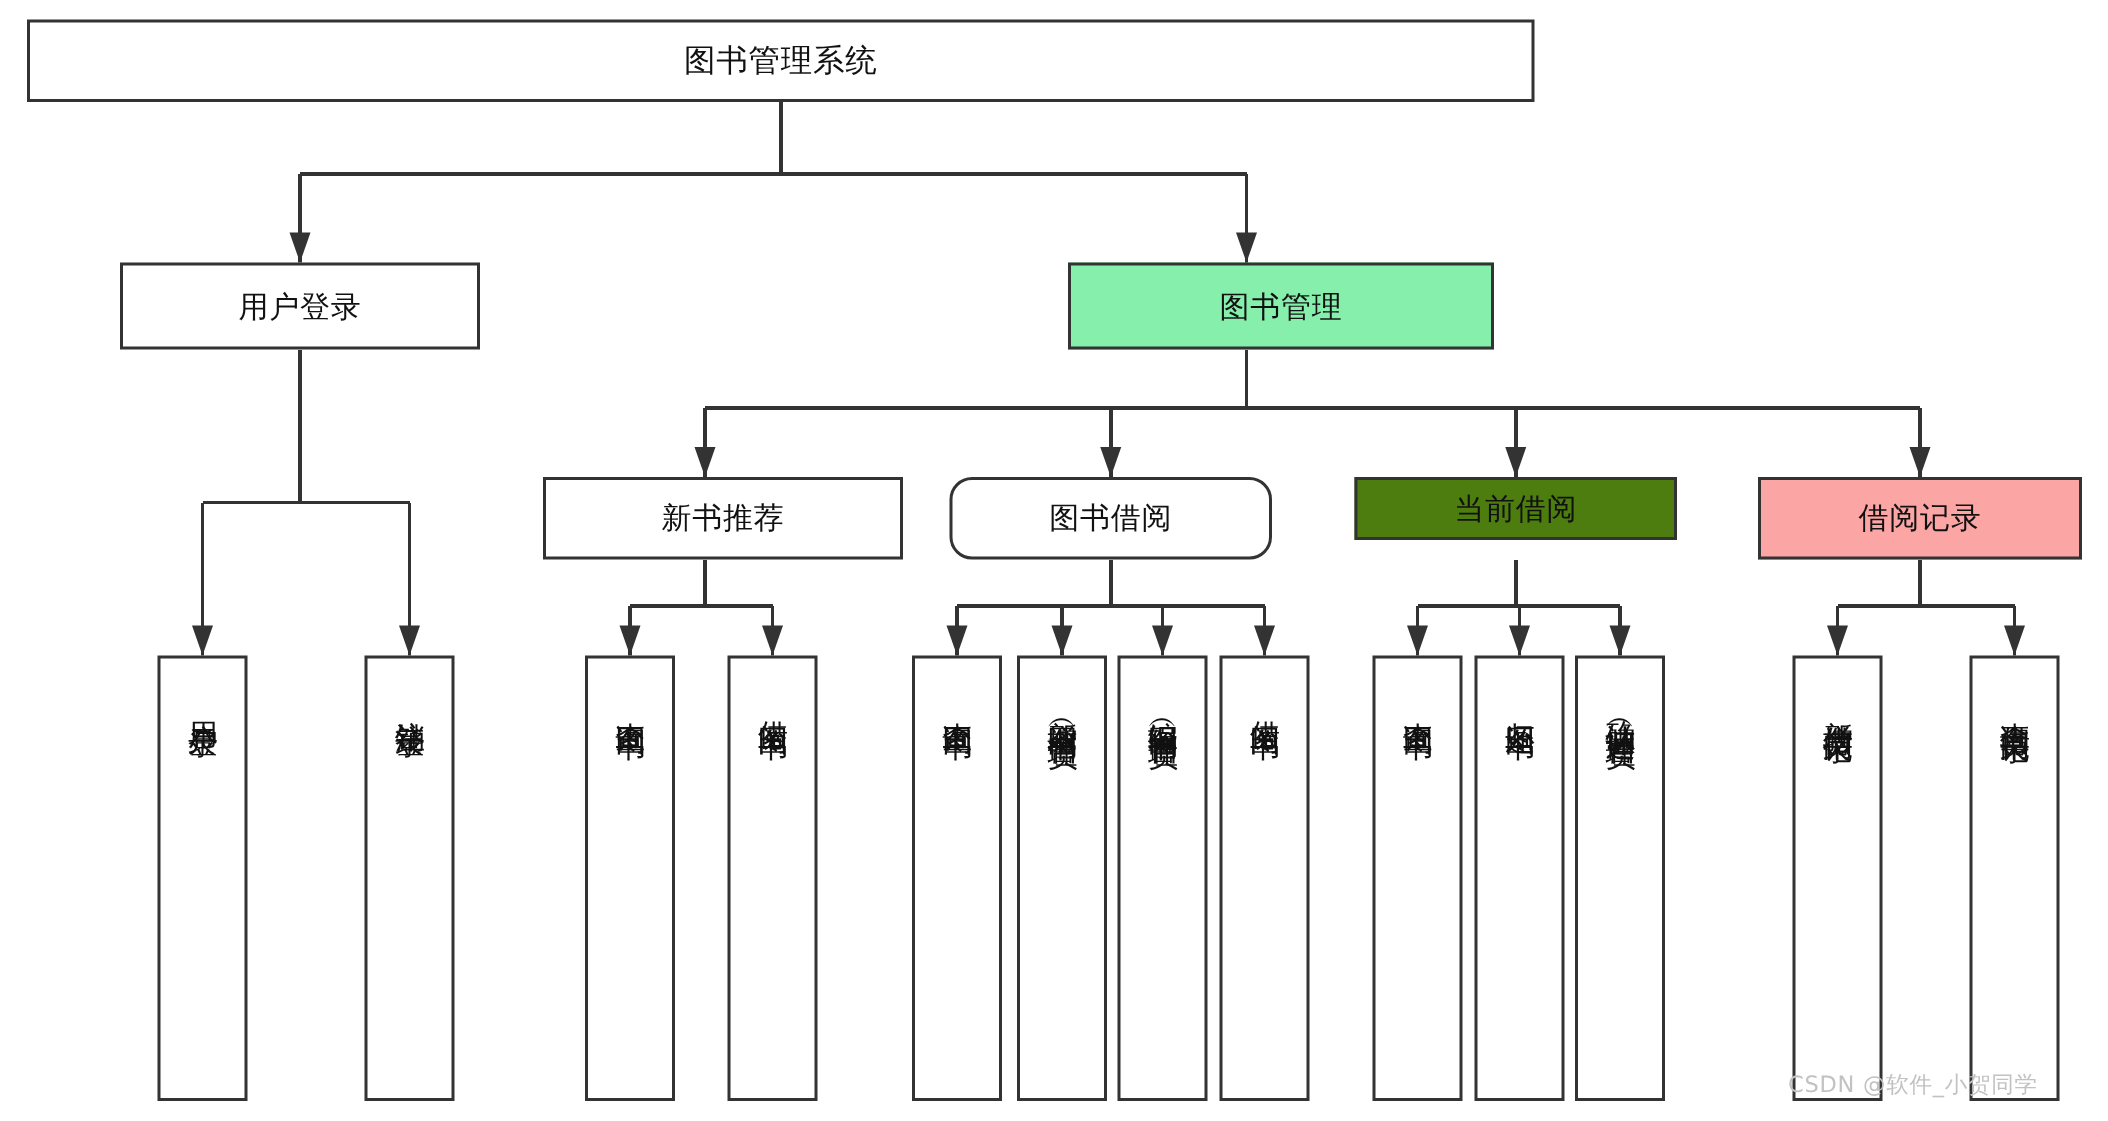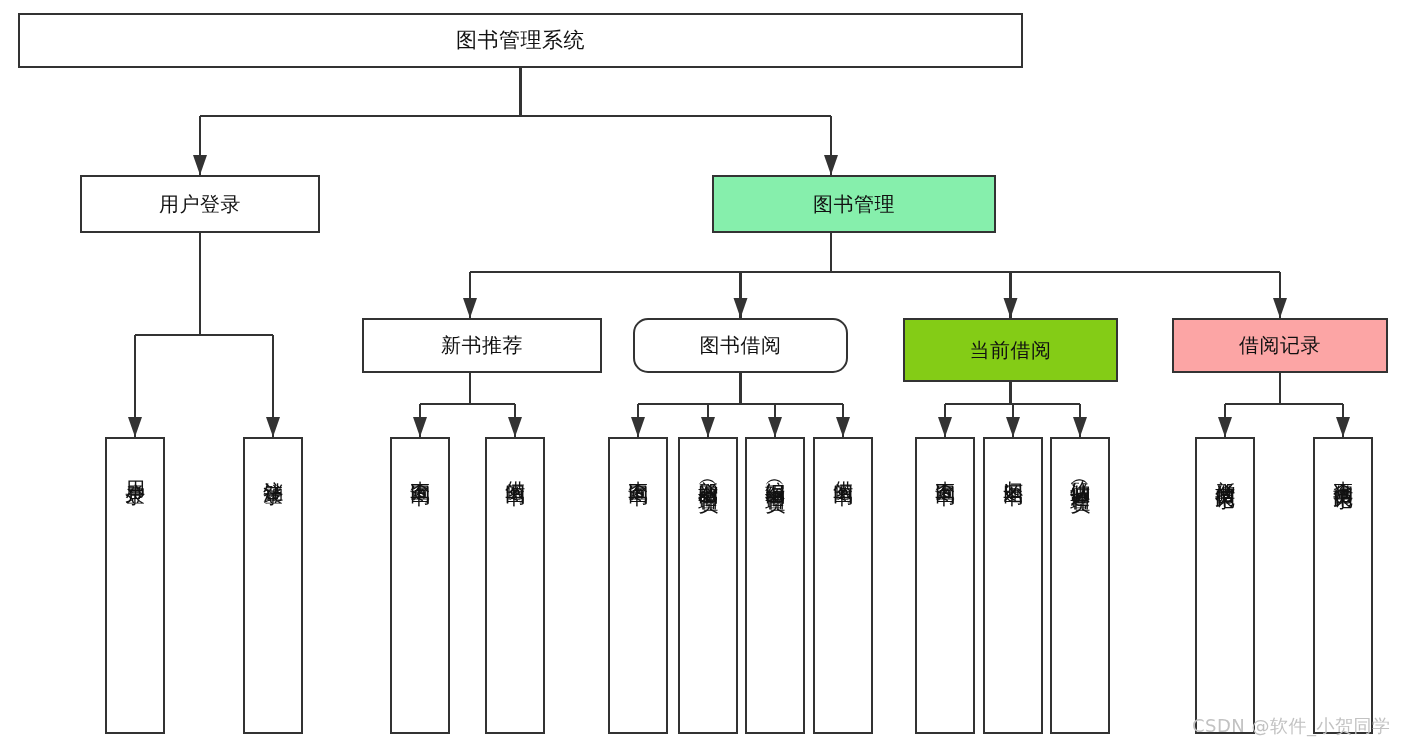--- a/index.html
+++ b/index.html
@@ -56,21 +56,21 @@
     font-size: 20px;
     line-height: 1.18;
     letter-spacing: 2px;
     white-space: nowrap;
   }
   .node.root .label {
     font-size: 21px;
   }
   .watermark {
     position: absolute;
-    font-size: 18px;
+    font-size: 15px;
     color: #c2c2c2;
     letter-spacing: 0.5px;
     white-space: nowrap;
     z-index: 5;
     font-family: "DejaVu Sans", "Liberation Sans", sans-serif;
   }
 </style>
 </head>
 <body>
 
@@ -138,21 +138,21 @@
       </div>
       <div class="node" style="left: 712px; top: 175px; width: 284px; height: 58px; border-color: rgb(51, 51, 51); background: #86efac;">
         <span class="label" style="color: rgb(17, 17, 17);">图书管理</span>
       </div>
       <div class="node" style="left: 362px; top: 318px; width: 240px; height: 55px; border-color: rgb(51, 51, 51); background: rgb(255, 255, 255);">
         <span class="label" style="color: rgb(17, 17, 17);">新书推荐</span>
       </div>
       <div class="node" style="left: 633px; top: 318px; width: 215px; height: 55px; border-color: rgb(51, 51, 51); background: rgb(255, 255, 255); border-radius: 15px;">
         <span class="label" style="color: rgb(17, 17, 17);">图书借阅</span>
       </div>
-      <div class="node" style="left: 903px; top: 318px; width: 215px; height: 64px; border-color: rgb(51, 51, 51); background: #84cc16;">
+      <div class="node" style="left: 903px; top: 318px; width: 215px; height: 42px; border-color: rgb(51, 51, 51); background: #4d7c0f;">
         <span class="label" style="color: rgb(17, 17, 17);">当前借阅</span>
       </div>
       <div class="node" style="left: 1172px; top: 318px; width: 216px; height: 55px; border-color: rgb(51, 51, 51); background: #fca5a5;">
         <span class="label" style="color: rgb(17, 17, 17);">借阅记录</span>
       </div>
       <div class="node vertical" style="left: 105px; top: 437px; width: 60px; height: 297px; border-color: rgb(51, 51, 51); background: rgb(255, 255, 255);">
         <span class="label" style="color: rgb(17, 17, 17);">用户登录</span>
       </div>
       <div class="node vertical" style="left: 243px; top: 437px; width: 60px; height: 297px; border-color: rgb(51, 51, 51); background: rgb(255, 255, 255);">
         <span class="label" style="color: rgb(17, 17, 17);">注销登录</span>

